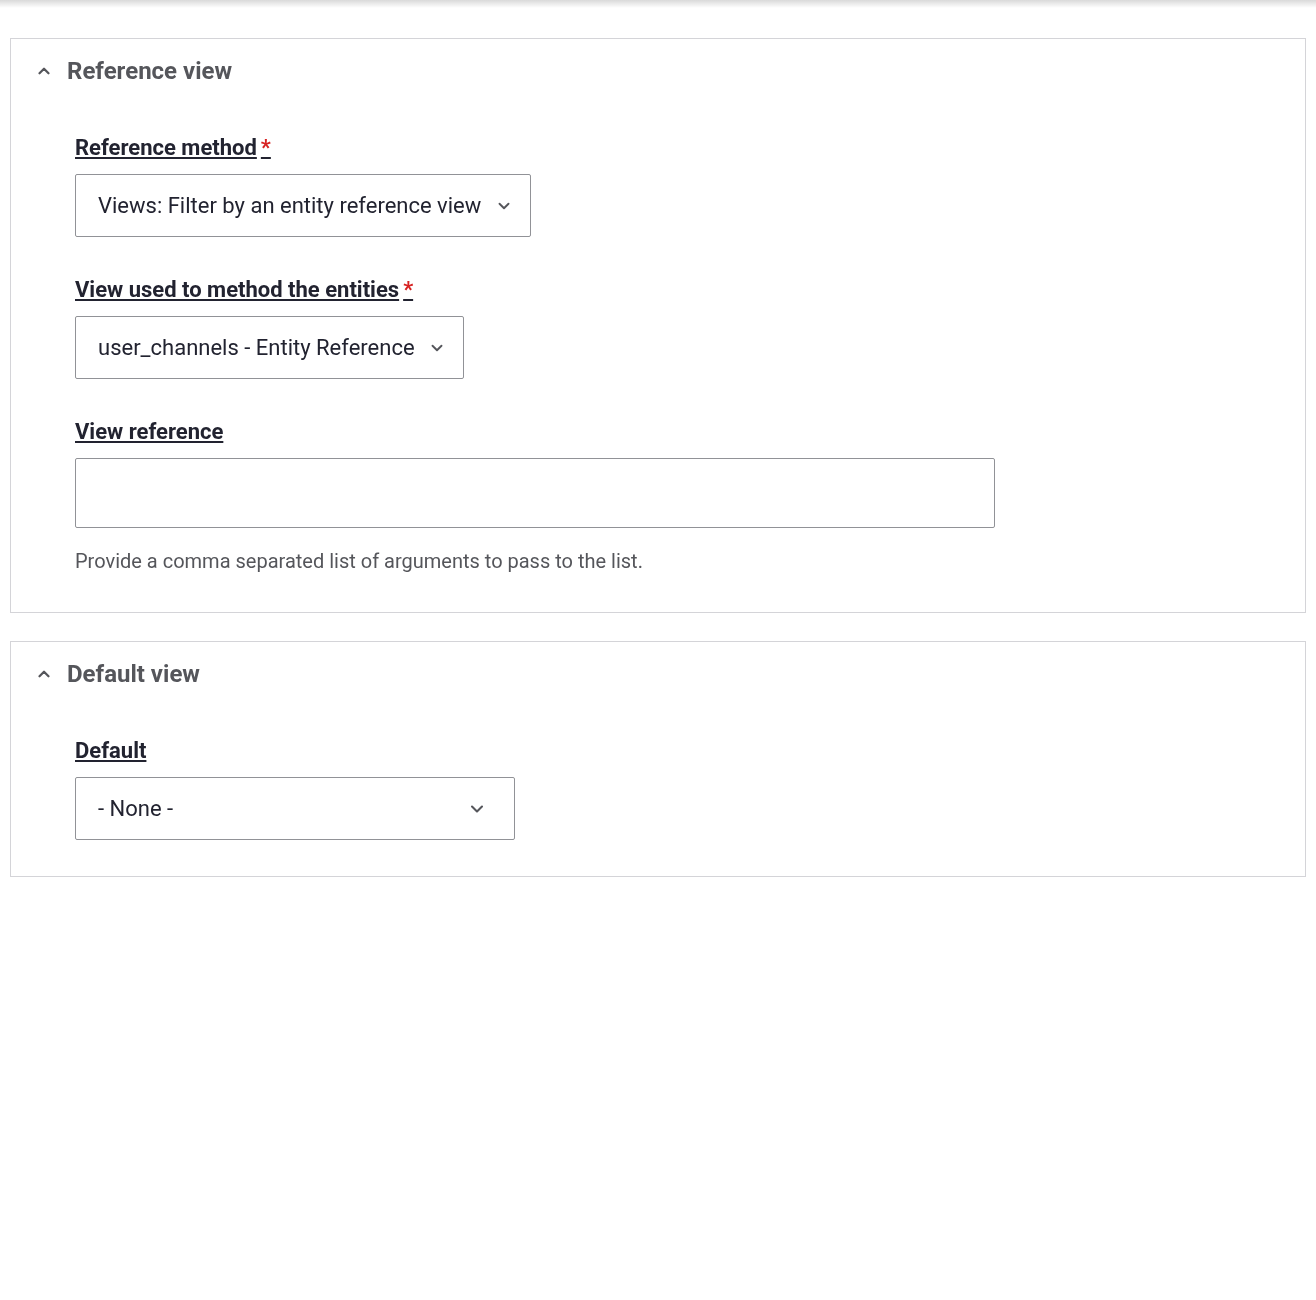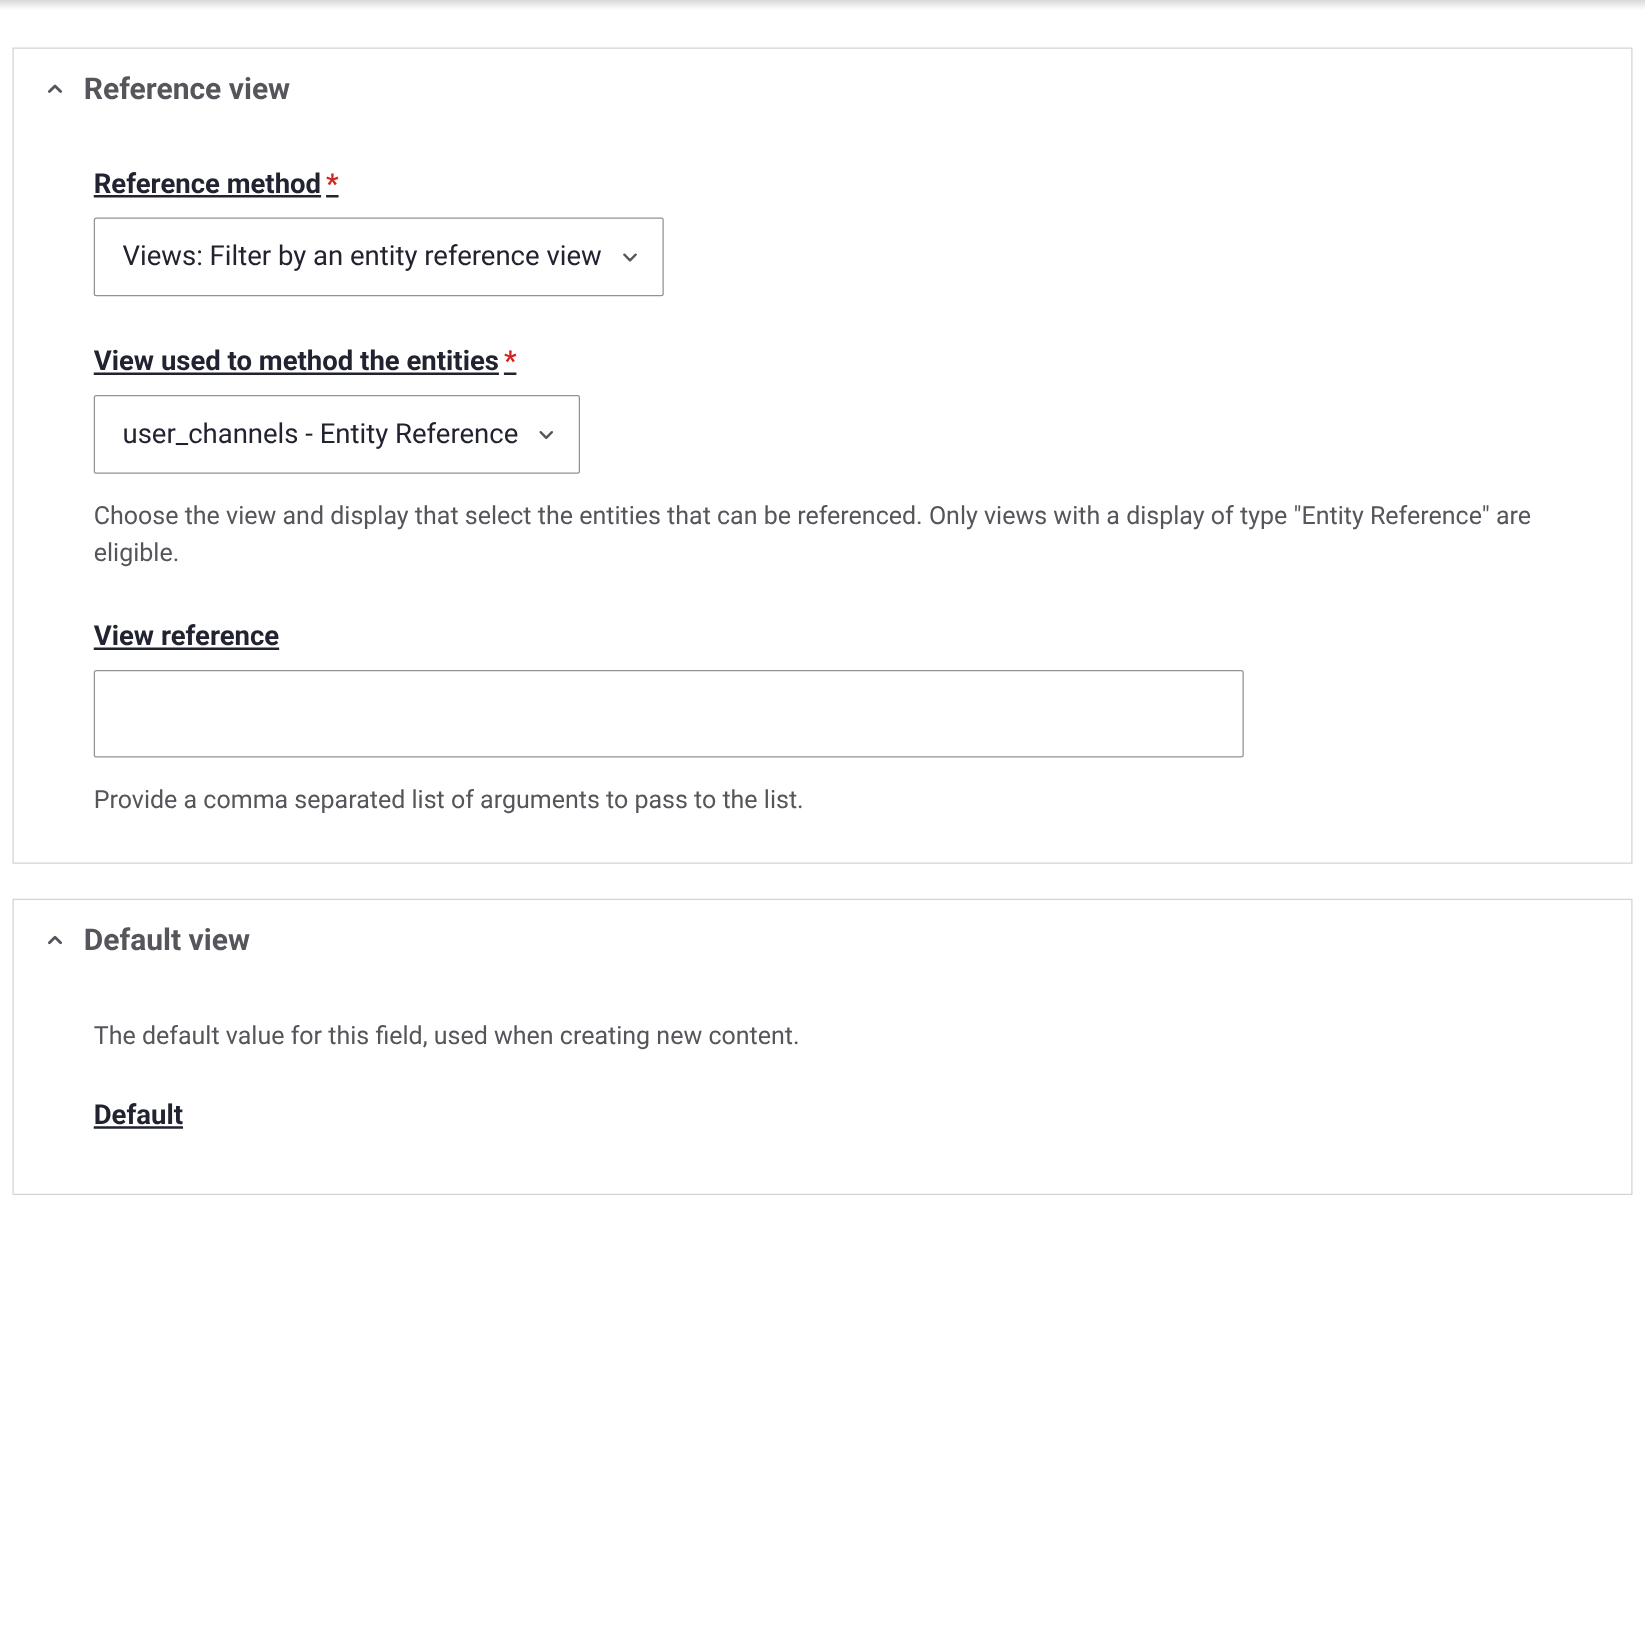--- a/index.html
+++ b/index.html
@@ -161,43 +161,49 @@
           <span>View used to method the entities</span><span class="required-marker">*</span>
         </label>
         <div class="select-wrapper">
           <select>
             <option>user_channels - Entity Reference</option>
           </select>
           <svg class="select-chevron" viewBox="0 0 24 24" fill="none" stroke="currentColor" stroke-width="2.5" stroke-linecap="round" stroke-linejoin="round">
               <polyline points="6 9 12 15 18 9"></polyline>
             </svg>
         </div>
-        <div class="description">Choose the view and display that select the entities that can be referenced. Only views with a display of type "Entity Reference" are eligible.</div>
       </div>
 
       <div class="form-item">
         <label class="form-label">View reference</label>
         <input type="text" class="text-input" value="" style="">
         <div class="description">Provide a comma separated list of arguments to pass to the list.</div>
       </div>
 
     </div>
   </div>
 
   <div class="details">
     <div class="summary">
       <svg class="chevron" viewBox="0 0 24 24" fill="none" stroke="currentColor" stroke-width="3" stroke-linecap="round" stroke-linejoin="round">
           <polyline points="18 15 12 9 6 15"></polyline>
         </svg>
       <span class="summary-title">Default view</span>
     </div>
     <div class="details-body">
 
-      <div class="intro-text">The default value for this field, used when creating new content.</div>
 
       <div class="form-item">
         <label class="form-label">Default</label>
+        <div class="select-wrapper select-wide">
+          <select>
+            <option>- None -</option>
+          </select>
+          <svg class="select-chevron" viewBox="0 0 24 24" fill="none" stroke="currentColor" stroke-width="2.5" stroke-linecap="round" stroke-linejoin="round">
+              <polyline points="6 9 12 15 18 9"></polyline>
+            </svg>
+        </div>
       </div>
 
     </div>
   </div>
 
 </div>
 
 </body></html>

